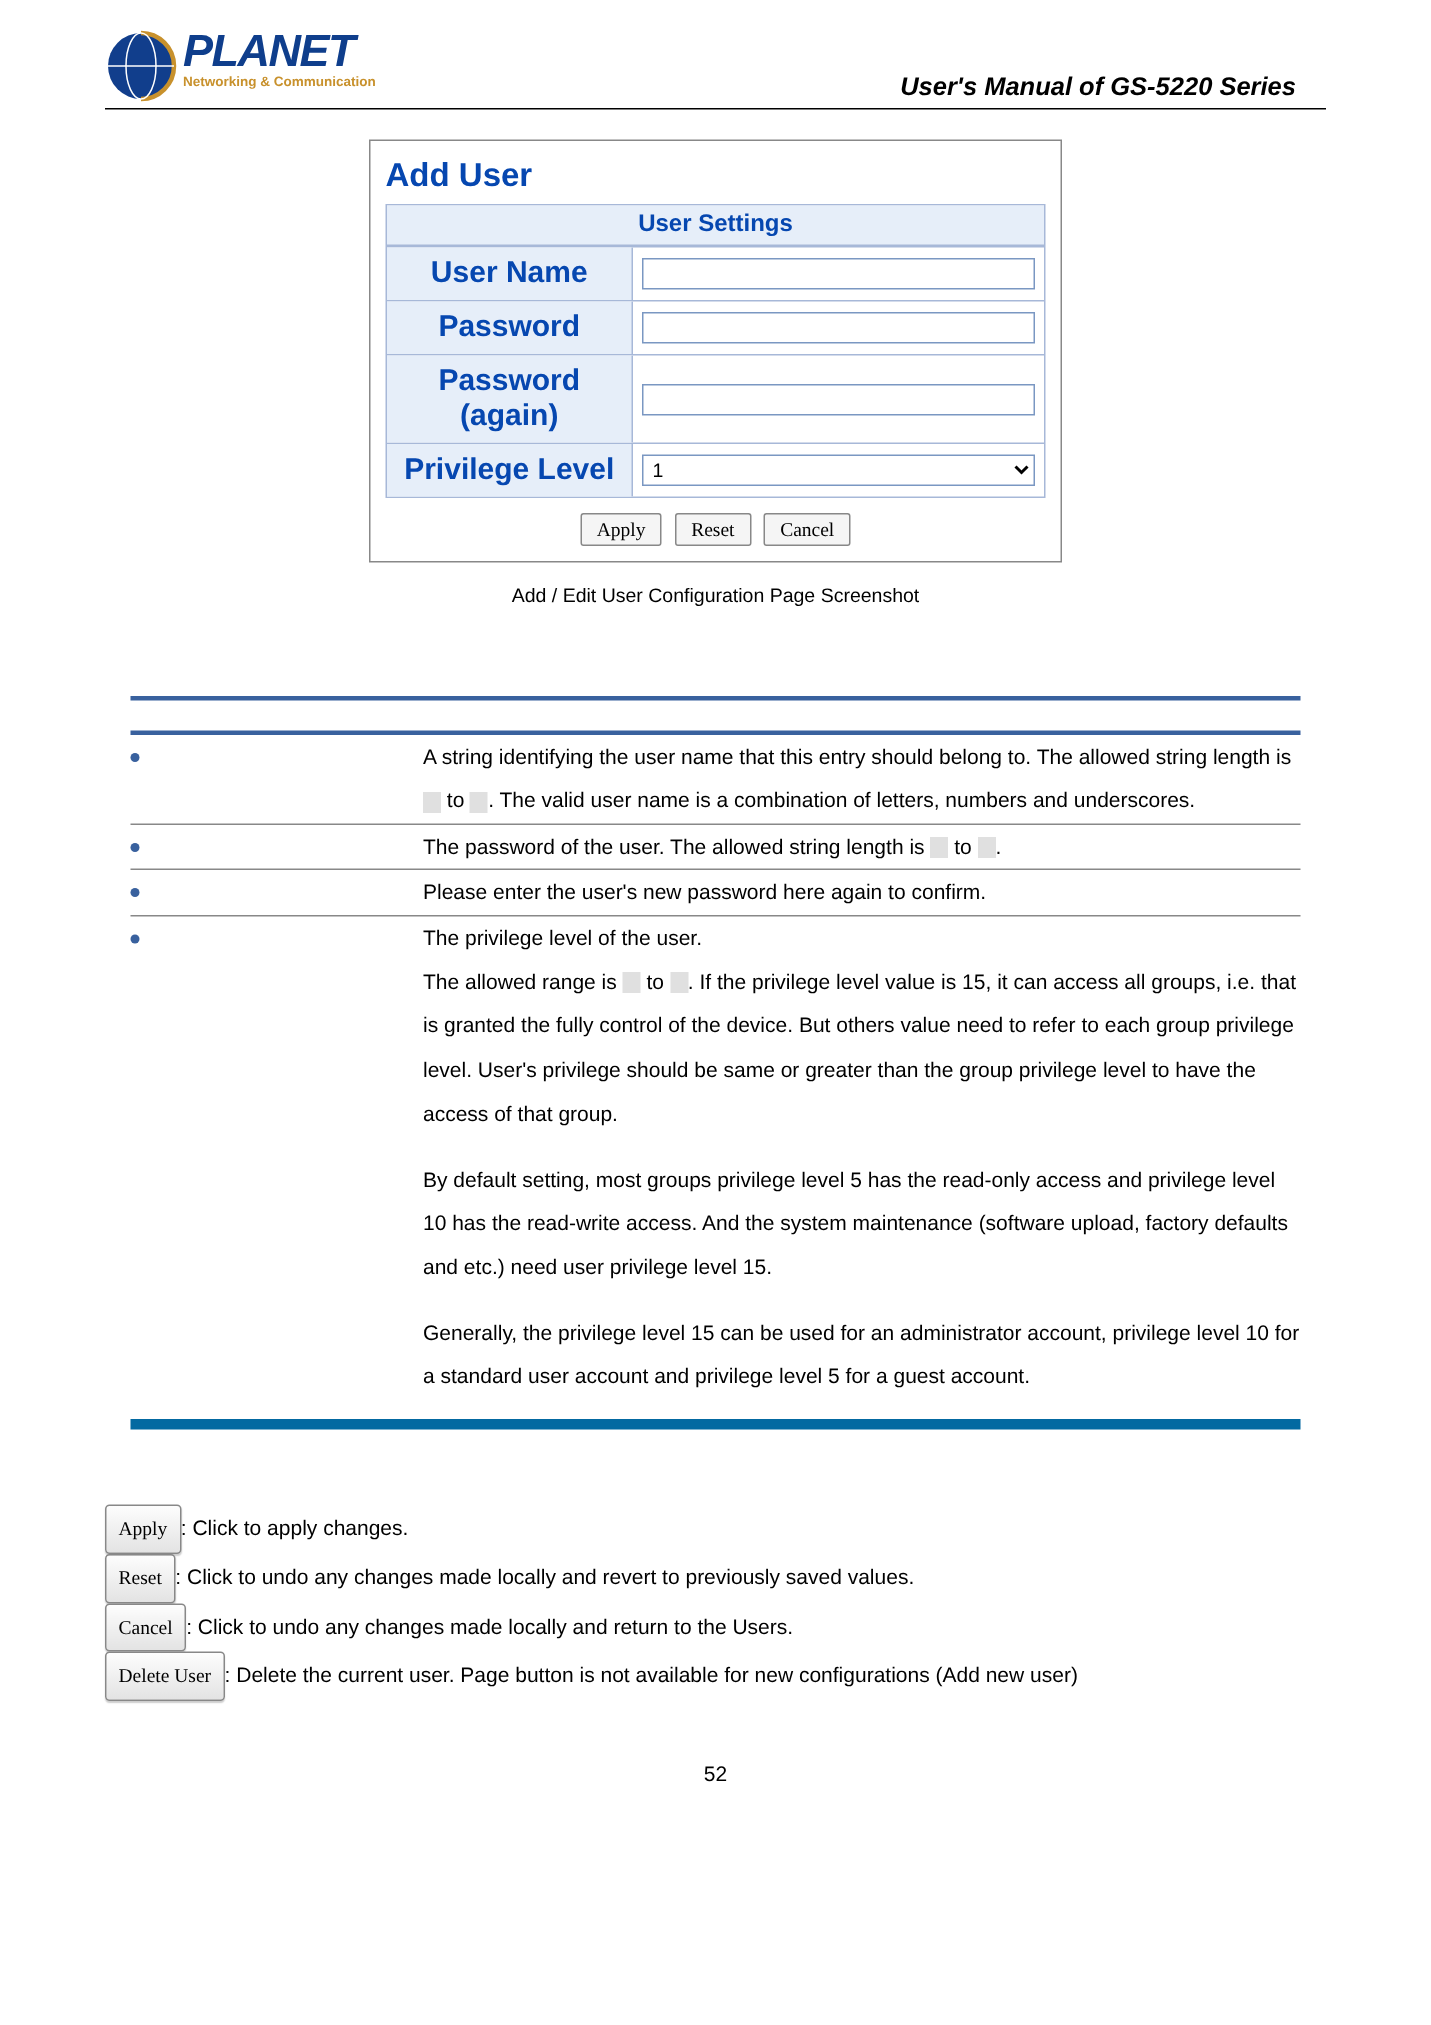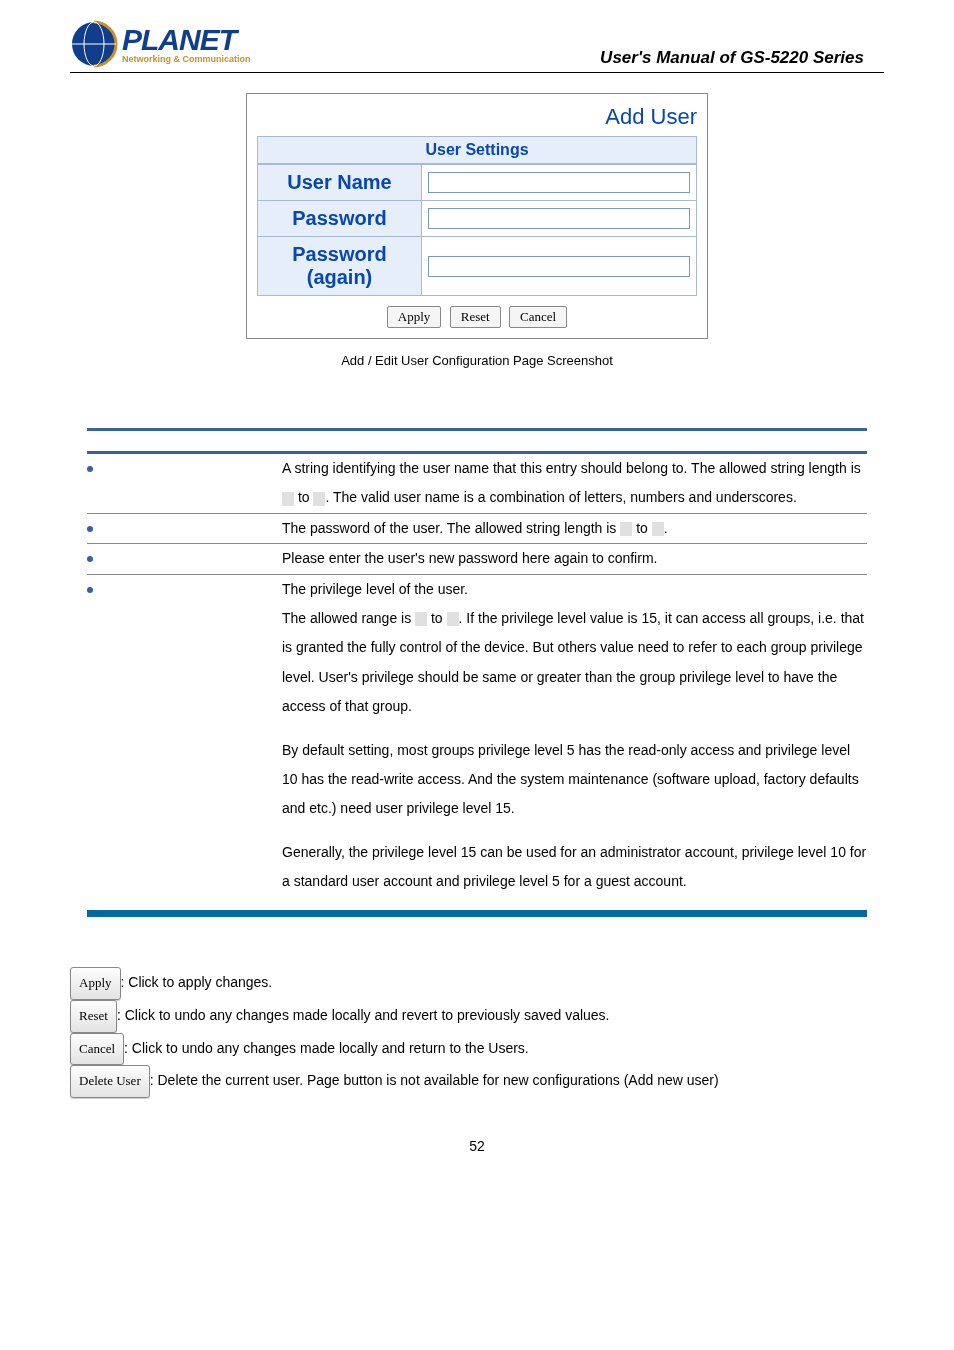--- a/index.html
+++ b/index.html
@@ -15,21 +15,21 @@
   .header {
     display: flex;
     justify-content: space-between;
     align-items: flex-end;
     border-bottom: 1px solid #000;
     padding-bottom: 4px;
     margin-bottom: 20px;
   }
   .logo {
     display: flex;
-    align-items: center;
+    align-items: flex-start;
   }
   .logo-icon {
     width: 48px;
     height: 48px;
     margin-right: 4px;
   }
   .logo-text {
     display: flex;
     flex-direction: column;
     line-height: 1;
@@ -53,24 +53,24 @@
     padding-right: 20px;
   }
   .form-panel {
     border: 1px solid #888;
     width: 440px;
     margin: 0 auto 14px auto;
     padding: 10px;
     background: #fff;
   }
   .form-title {
-    text-align: right;
+    text-align: left;
     color: #0647b0;
     font-size: 22px;
-    font-weight: normal;
+    font-weight: bold;
     margin-bottom: 6px;
   }
   .form-section {
     border: 1px solid #a7b8d8;
     background: #fff;
   }
   .section-header {
     background: #e6eef9;
     color: #0647b0;
     text-align: center;
@@ -251,20 +251,28 @@
         <div class="form-label">Password</div>
         <div class="form-input-cell">
             <input class="form-input" type="text" style="">
           </div>
       </div>
       <div class="form-row">
         <div class="form-label">Password (again)</div>
         <div class="form-input-cell">
             <input class="form-input" type="text" style="">
           </div>
+      </div>
+      <div class="form-row">
+        <div class="form-label">Privilege Level</div>
+        <div class="form-input-cell">
+          <select class="form-select">
+            <option>1</option>
+          </select>
+        </div>
       </div>
     </div>
     <div class="button-row">
       <button class="btn">Apply</button>
       <button class="btn">Reset</button>
       <button class="btn">Cancel</button>
     </div>
   </div>
 
   <div class="caption">Add / Edit User Configuration Page Screenshot</div>

